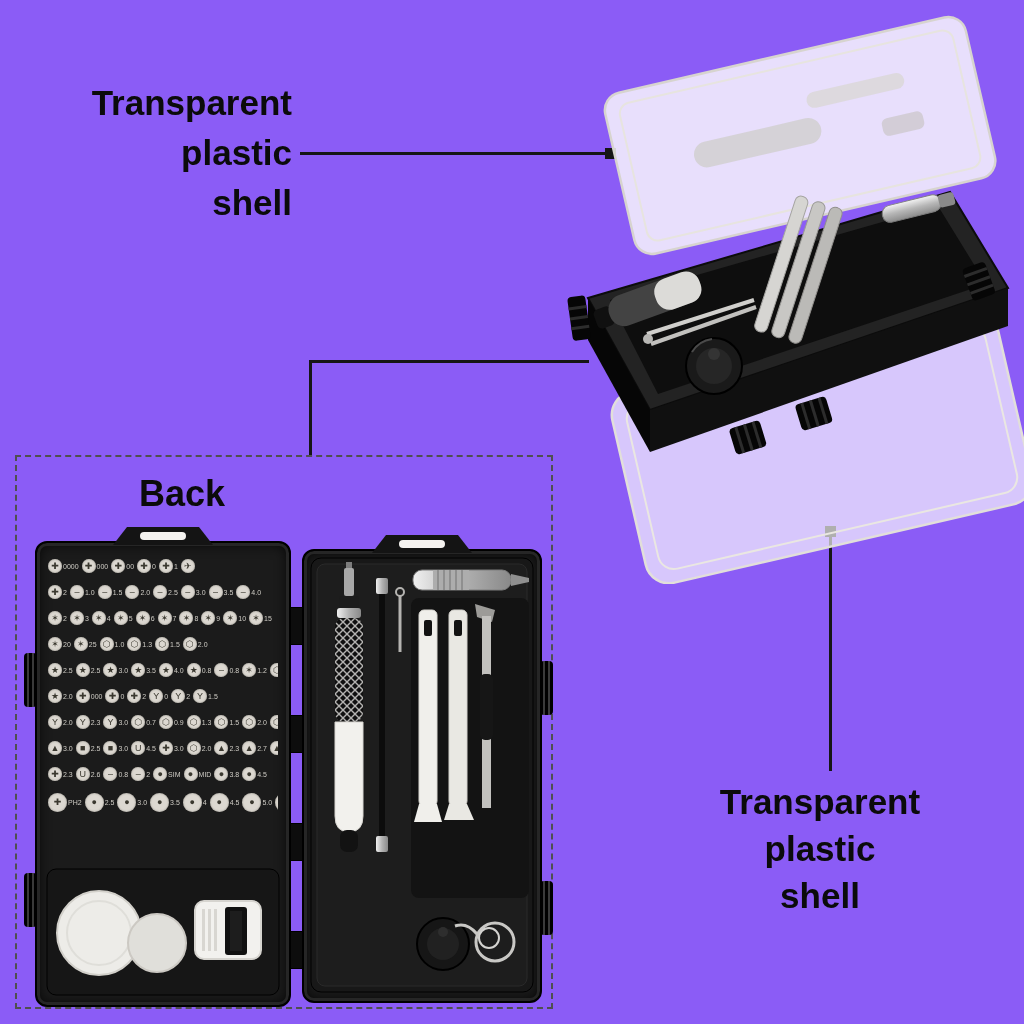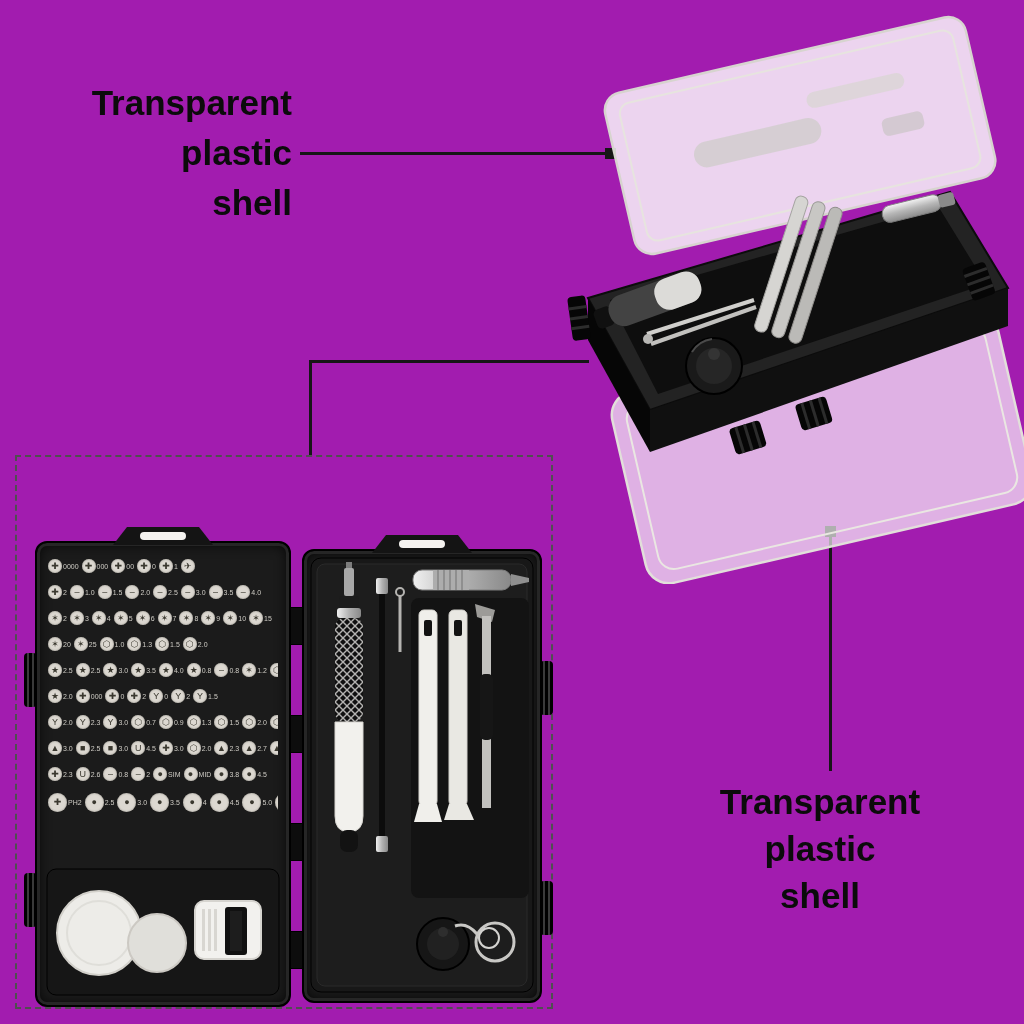--- a/index.html
+++ b/index.html
@@ -1,17 +1,17 @@
 <!DOCTYPE html>
 <html><head>
 <meta charset="utf-8">
 <style>
   html,body{margin:0;padding:0;}
   body{font-family:"Liberation Sans", sans-serif;}
-  .canvas{position:relative;width:1024px;height:1024px;background:#a21caf;overflow:hidden;}
+  .canvas{position:relative;width:1024px;height:1024px;background:#8b5cf6;overflow:hidden;}
 
   
   .ann{position:absolute;color:#0b0b0b;font-weight:700;}
   .ann-tl{left:40px;top:78px;width:252px;text-align:right;font-size:35px;line-height:50px;}
   .ann-br{left:688px;top:778px;width:264px;text-align:center;font-size:35px;line-height:47px;}
 
   .line{position:absolute;background:#161616;}
   .dot{position:absolute;width:11px;height:11px;background:#161616;}
 
   
@@ -151,20 +151,21 @@
     </g>
     <g transform="rotate(-8 28 318)">
       <rect x="18" y="296" width="18" height="44" rx="4" fill="#060606"></rect>
       <rect x="18" y="306" width="18" height="3" fill="#2c2c2c"></rect>
         <rect x="18" y="316" width="18" height="3" fill="#2c2c2c"></rect>
         <rect x="18" y="326" width="18" height="3" fill="#2c2c2c"></rect>
     </g>
   </svg>
 
   <div class="detail-box">
+    <div class="panel-label back">Back</div>
 
     <div class="hinge" style="top:150px;"></div>
     <div class="hinge" style="top:258px;"></div>
     <div class="hinge" style="top:366px;"></div>
     <div class="hinge" style="top:474px;"></div>
 
     <div class="case-half case-back">
       <div class="hang-tab">
           <div class="hang-slot"></div>
         </div>

